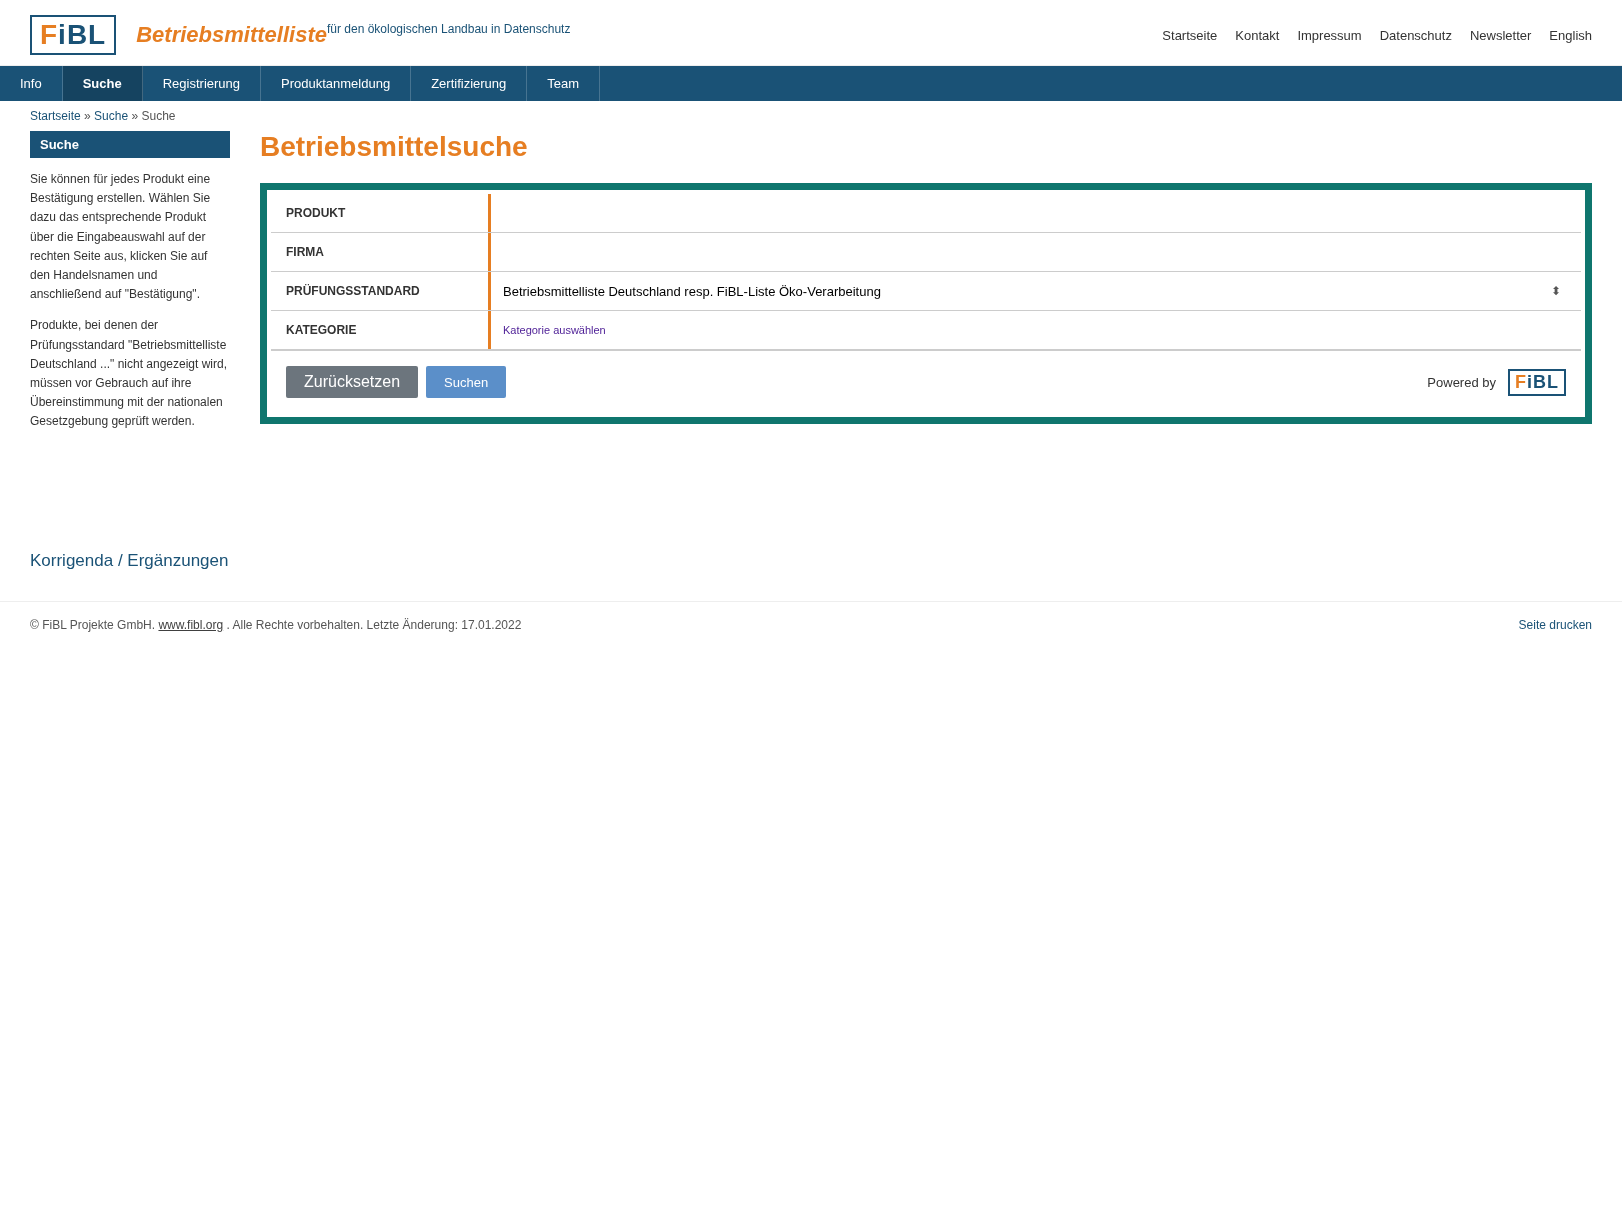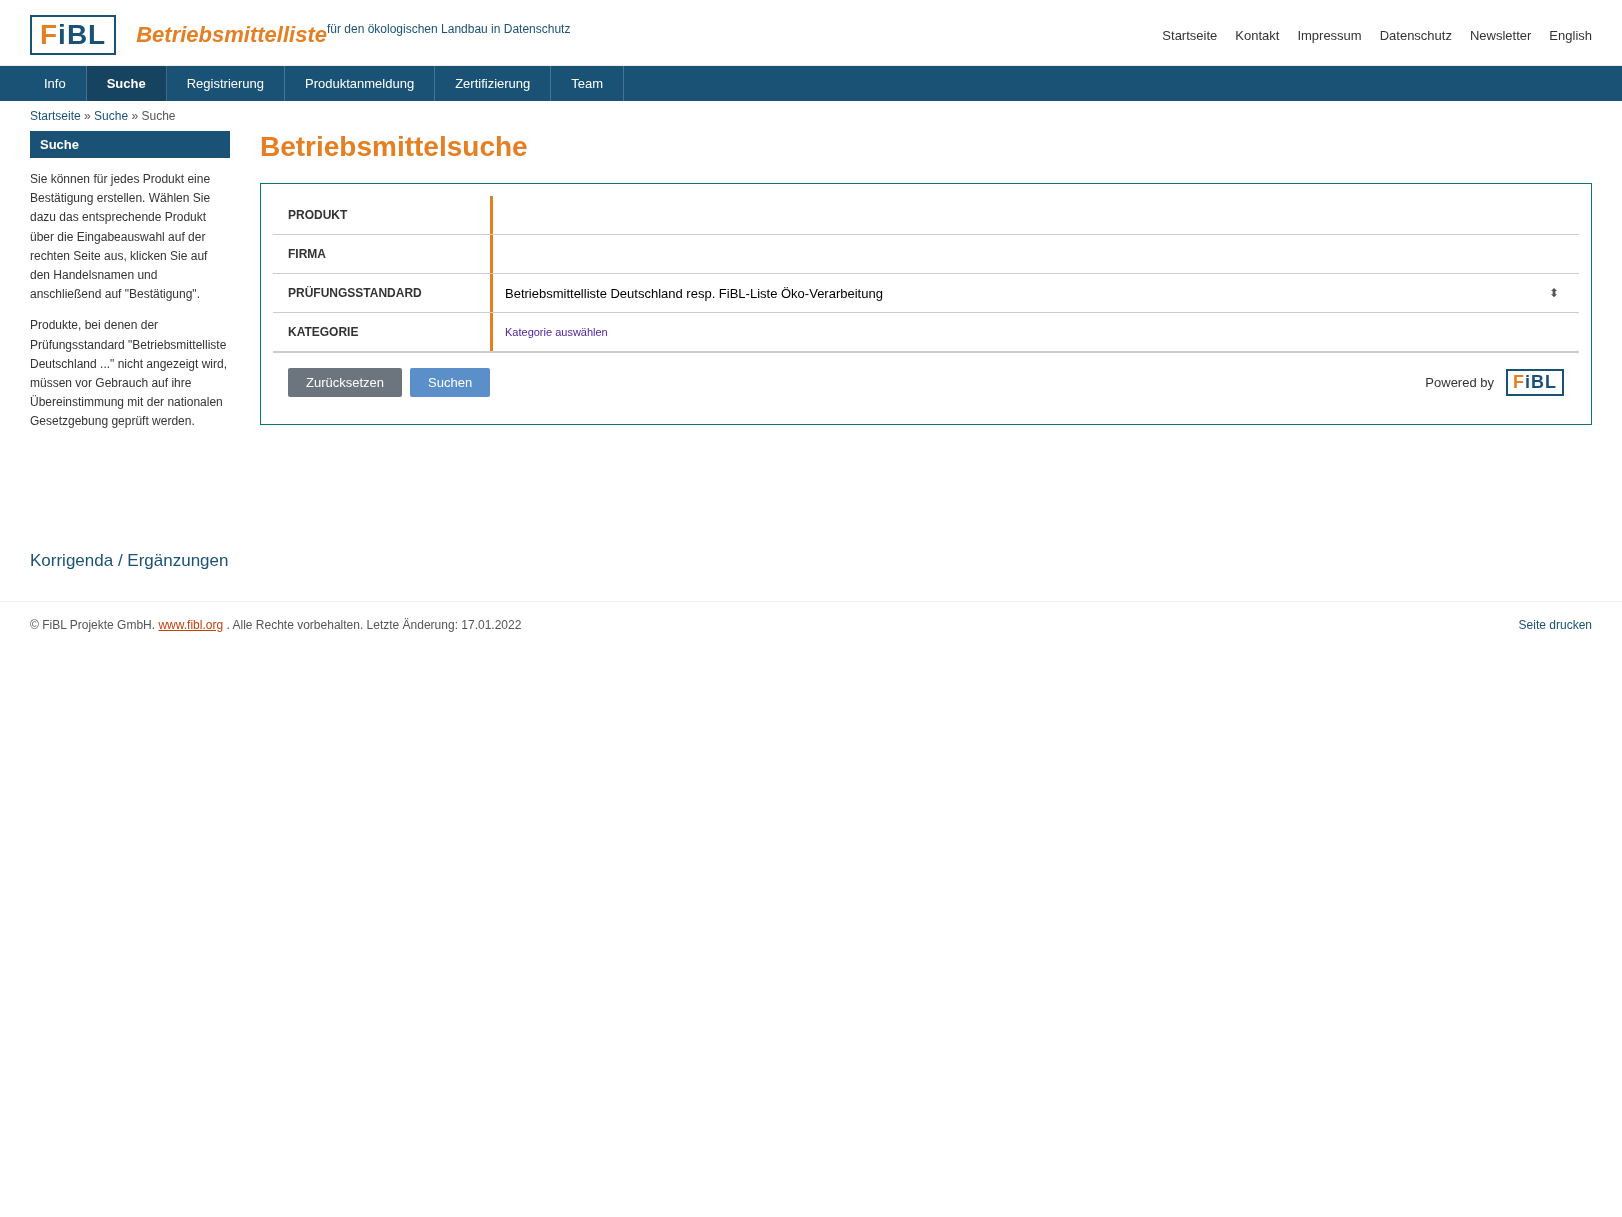--- a/index.html
+++ b/index.html
@@ -54,21 +54,20 @@
     .top-nav .english-link {
       color: #333;
       font-weight: normal;
     }
 
     
     .main-nav {
       background: #1a5276;
       display: flex;
       align-items: center;
-      padding-left: 24px;
     }
     .main-nav a {
       text-decoration: none;
       color: #fff;
       padding: 10px 20px;
       font-size: 13px;
       display: flex;
       align-items: center;
       border-right: 1px solid rgba(255,255,255,0.2);
     }
@@ -123,22 +122,22 @@
     }
     .page-title {
       font-size: 28px;
       color: #e67e22;
       font-weight: bold;
       margin-bottom: 20px;
     }
 
     
     .search-form {
-      border: 1px solid #0f766e;
-      padding: 12px;
+      border: 7px solid #0f766e;
+      padding: 4px;
     }
     .form-row {
       display: flex;
       align-items: stretch;
       border-bottom: 1px solid #ccc;
     }
     .form-row:last-of-type {
       border-bottom: none;
     }
     .form-label {
@@ -209,21 +208,21 @@
     }
     .buttons-left {
       display: flex;
       gap: 8px;
     }
     .btn-reset {
       background: #6c757d;
       color: #fff;
       border: none;
       padding: 7px 18px;
-      font-size: 13px;
+      font-size: 16px;
       cursor: pointer;
       border-radius: 2px;
     }
     .btn-search {
       background: #5b8fc9;
       color: #fff;
       border: none;
       padding: 7px 18px;
       font-size: 13px;
       cursor: pointer;
@@ -263,21 +262,21 @@
       align-items: center;
       padding: 15px 30px;
       border-top: 1px solid #eee;
       margin-top: 20px;
     }
     .footer-left {
       font-size: 12px;
       color: #555;
     }
     .footer-left a {
-      color: #c2410c;
+      color: #404040;
       text-decoration: underline;
     }
     .footer-right a {
       color: #1a5276;
       text-decoration: none;
       font-size: 12px;
     }
   </style>
 </head>
 <body>

